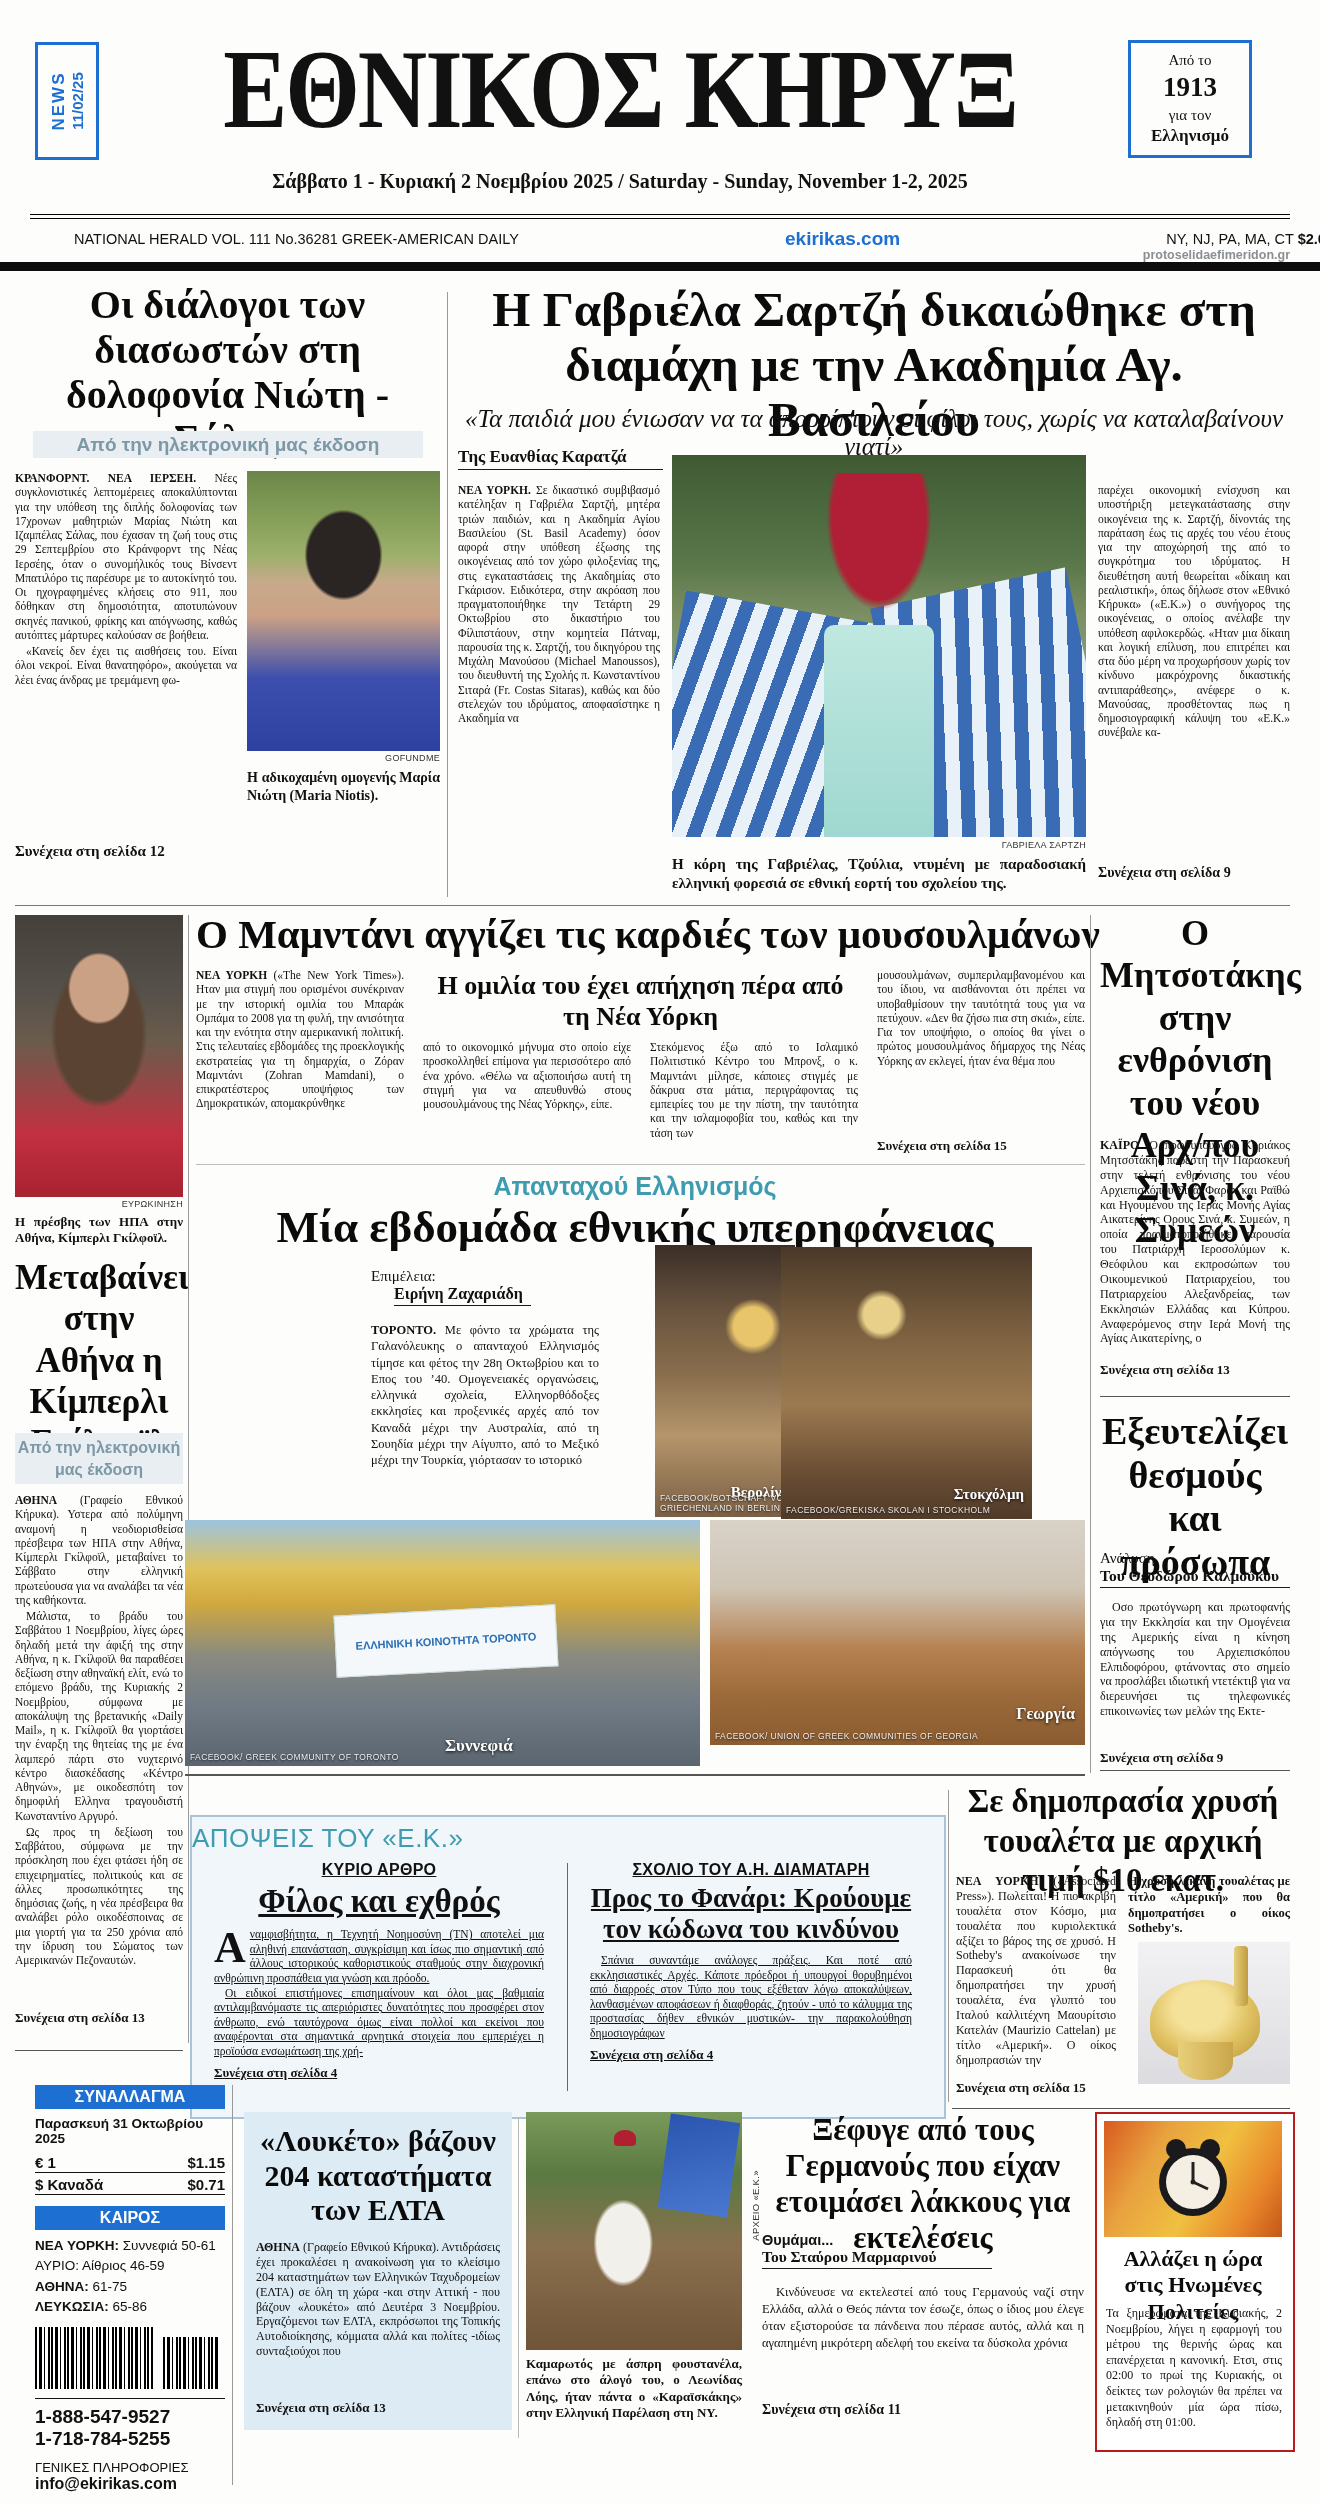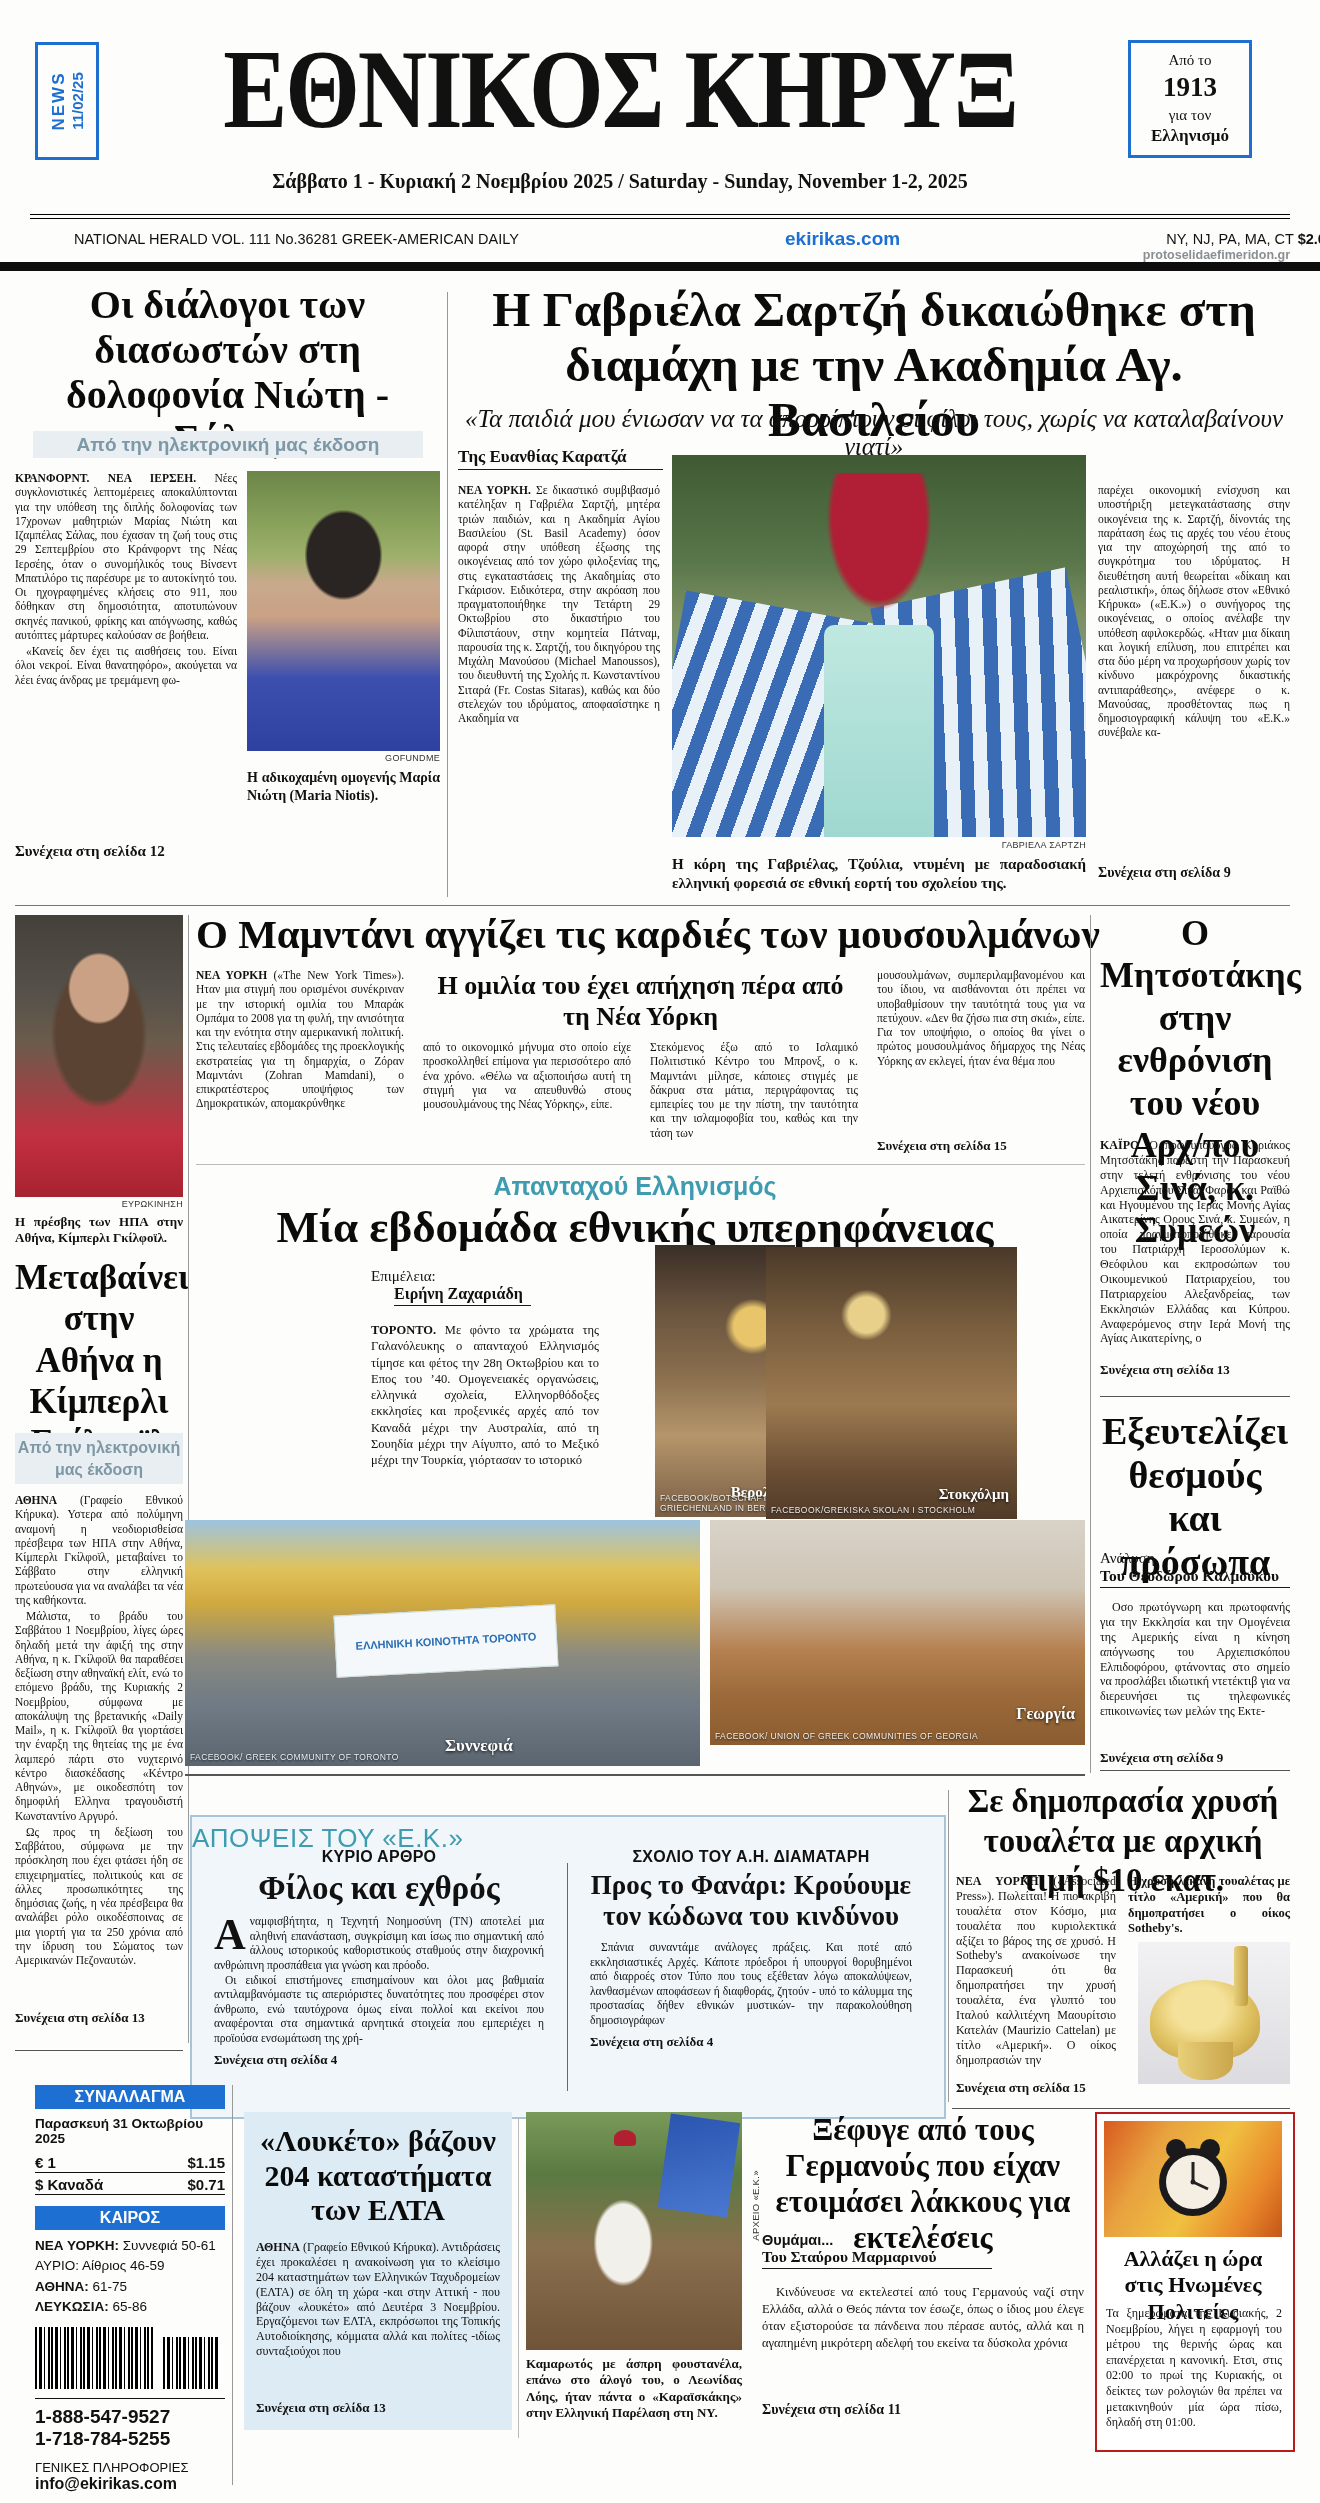--- a/index.html
+++ b/index.html
@@ -23,21 +23,21 @@
   .vrule{position:absolute;width:1px;background:#999;}
   .hrule{position:absolute;height:1px;background:#999;}
   .teal{color:#3d9cb0;}
   .sans{font-family:"Liberation Sans",sans-serif;}
   .blue-bar{background:#1e6fd2;color:#fff;font-family:"Liberation Sans",sans-serif;font-weight:bold;text-align:center;}
   .byline-rule{border-bottom:1.5px solid #1a1a1a;padding-bottom:2px;}
   .rot{position:absolute;left:50%;top:50%;transform:translate(-50%,-50%) rotate(-90deg);white-space:nowrap;text-align:center;}
   .deck{font-style:italic;text-align:center;font-weight:normal;}
   .dropcap::first-letter{float:left;font-size:44px;line-height:.82;font-weight:bold;padding:3px 4px 0 0;}
   .barcode{background:repeating-linear-gradient(90deg,#000 0 2px,#fff 2px 4px,#000 4px 7px,#fff 7px 9px,#000 9px 10px,#fff 10px 13px,#000 13px 15px,#fff 15px 16px);}
-  .op-col{position:absolute;top:31px;overflow:hidden;height:252px;}
+  .op-col{position:absolute;top:44px;overflow:hidden;height:252px;text-decoration:underline;}
   .op-kicker{font-family:"Liberation Sans",sans-serif;font-weight:bold;text-align:center;font-size:16px;letter-spacing:.3px;}
   .op-head{font-weight:bold;text-align:center;line-height:1.1;margin:4px 0 8px 0;}
   .op-body{font-size:11.5px;line-height:1.27;text-align:justify;}
   .exch-row{display:flex;justify-content:space-between;border-bottom:1.5px solid #111;font-weight:bold;
     font-family:"Liberation Sans",sans-serif;font-size:15px;padding:3px 0 1px 0;}
   .weather-line{font-family:"Liberation Sans",sans-serif;font-size:13.5px;line-height:1.5;}
   .flag-stripes{position:absolute;background:repeating-linear-gradient(100deg,#3a6cb5 0 14px,#e9f1f8 14px 28px);}
 </style>
 </head>
 <body>
@@ -169,21 +169,21 @@
          <span>Με φόντο τα χρώματα της Γαλανόλευκης ο απανταχού Ελληνισμός τίμησε και φέτος την 28η Οκτωβρίου και το Επος του ’40. Ομογενειακές οργανώσεις, ελληνικά σχολεία, Ελληνορθόδοξες εκκλησίες και προξενικές αρχές από τον Καναδά μέχρι την Αυστραλία, από τη Σουηδία μέχρι την Αίγυπτο, από το Μεξικό μέχρι την Τουρκία, γιόρτασαν το ιστορικό</span></p>
     </div>
     <div class="abs cont" style="left:190px;top:388px;font-size:14px;">Συνέχεια στη σελίδα 10</div>
 
     <div class="photo" style="left:470px;top:73px;width:140px;height:272px;
                 background:radial-gradient(circle at 70% 30%,#e8c56a 0 9%,rgba(232,197,106,0) 13%),
                 linear-gradient(180deg,#3a2e26 0%,#6b553f 25%,#8a6f4e 48%,#b5956b 70%,#7a5f45 100%);">
       <span class="ov-label" style="right:6px;bottom:16px;">Βερολίνο</span>
       <span class="ov-credit">FACEBOOK/BOTSCHAFT VON GRIECHENLAND IN BERLIN</span>
     </div>
-    <div class="photo" style="left:581px;top:75px;width:251px;height:272px;
+    <div class="photo" style="left:596px;top:75px;width:251px;height:272px;
                 background:radial-gradient(circle at 40% 25%,#e8d08a 0 7%,rgba(232,208,138,0) 10%),
                 linear-gradient(180deg,#4a3828 0%,#7a5f3f 30%,#9c7a50 58%,#6b4f35 82%,#503a28 100%);">
       <span class="ov-label" style="right:8px;bottom:16px;">Στοκχόλμη</span>
       <span class="ov-credit">FACEBOOK/GREKISKA SKOLAN I STOCKHOLM</span>
     </div>
     <div class="photo" style="left:0;top:348px;width:515px;height:246px;
                 background:linear-gradient(180deg,#9cc3e0 0%,#e0c25a 20%,#d0a93f 34%,#8a8a80 55%,#6f7a85 76%,#5a6570 100%);">
       <div class="abs" style="left:150px;top:90px;width:220px;height:60px;background:#f4f8fb;border:1px solid #cdd;transform:rotate(-3deg);
                   display:flex;align-items:center;justify-content:center;text-align:center;">
         <span style="color:#2a6fb5;font-weight:bold;font-size:11px;font-family:'Liberation Sans',sans-serif;">ΕΛΛΗΝΙΚΗ ΚΟΙΝΟΤΗΤΑ ΤΟΡΟΝΤΟ</span>

